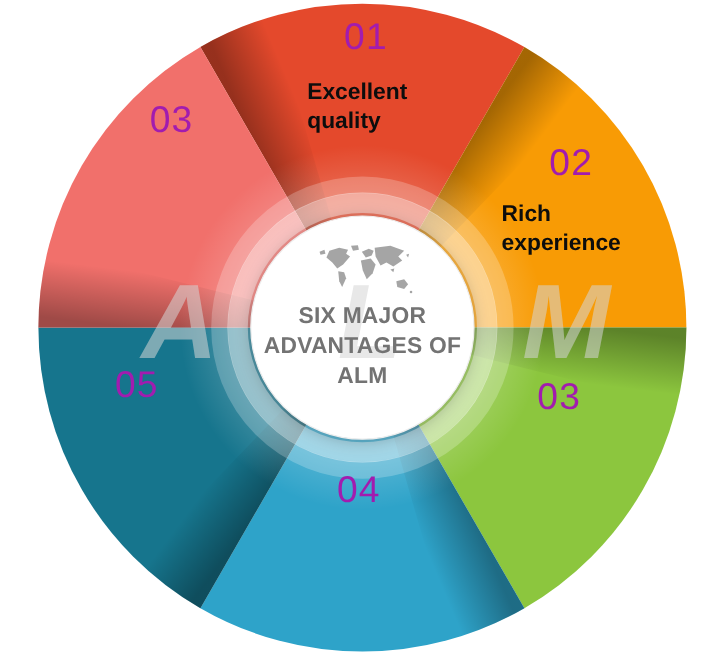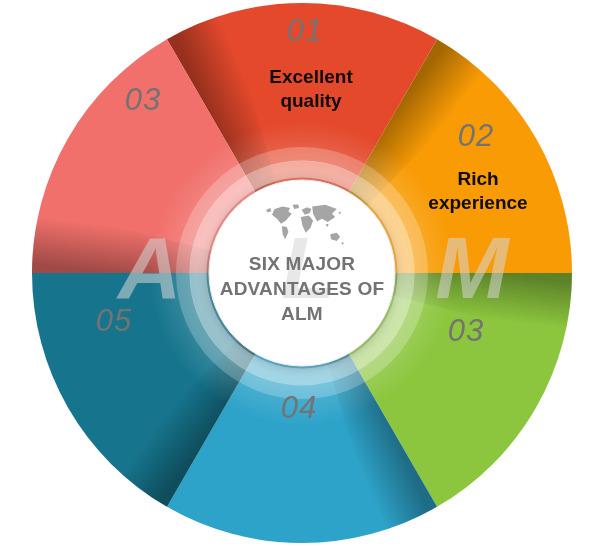--- a/index.html
+++ b/index.html
@@ -1,22 +1,22 @@
 <!DOCTYPE html>
 <html><head>
 <meta charset="utf-8">
 <style>
   html,body{margin:0;padding:0;background:#fff;}
   .stage{position:relative;width:603px;height:546px;background:#fff;overflow:hidden;
          font-family:"Liberation Sans",sans-serif;}
   .stage svg{position:absolute;left:0;top:0;}
   .num{position:absolute;transform:translate(-50%,-50%);font-size:31px;font-weight:400;
-       color:#737373;letter-spacing:1px;white-space:nowrap;font-style:italic;}
+       color:#a21caf;letter-spacing:1px;white-space:nowrap;}
   .lbl{position:absolute;transform:translate(-50%,-50%);font-size:19px;font-weight:700;
-       color:#0d0d0d;text-align:center;line-height:1.25;}
+       color:#0d0d0d;line-height:1.25;}
   .ico{position:absolute;transform:translate(-50%,-50%);}
   .st{stroke:#fff;stroke-width:2.5;fill:none;stroke-linecap:round;stroke-linejoin:round;}
   .fl{fill:#fff;stroke:none;}
   .watermark{position:absolute;left:118px;top:224px;font-size:88px;font-style:italic;
        font-weight:700;letter-spacing:100px;line-height:1;color:rgba(214,214,214,0.55);
        white-space:nowrap;pointer-events:none;}
   .center-title{position:absolute;left:302px;top:289px;transform:translate(-50%,-50%);
        width:172px;text-align:center;font-size:19px;font-weight:700;line-height:1.32;
        color:#737373;letter-spacing:0.2px;}
   

